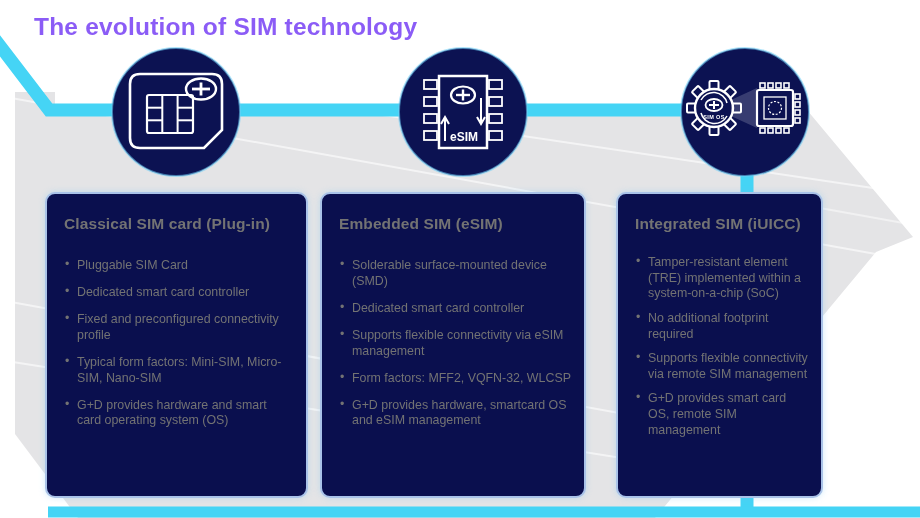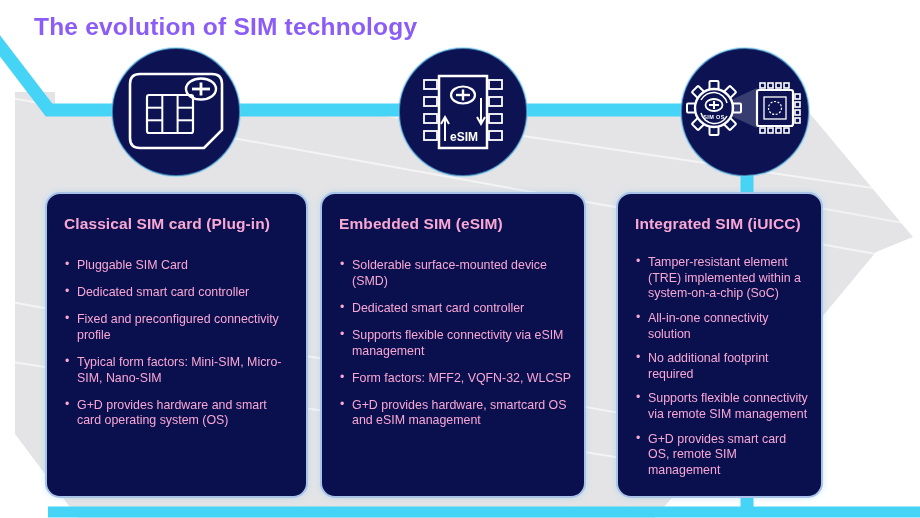--- a/index.html
+++ b/index.html
@@ -8,22 +8,22 @@
     background:#ffffff;
     font-family:"Liberation Sans", sans-serif;
   }
   .bg-svg { position:absolute; left:0; top:0; z-index:0; }
   .page-title {
     position:absolute; left:34px; top:13px; z-index:3;
     font-size:24.5px; font-weight:700; color:#8b5cf6; letter-spacing:0.2px;
   }
   .card {
     position:absolute; top:192px; height:306px; z-index:2;
-    background:#0a0f4e; border:2px solid #a9c2e8; border-radius:15px;
-    box-sizing:border-box; color:#f9a8d4; padding:21px 13px 0 17px;
+    background:#0a0f4e; border:2px solid #a9c2e8; border-radius:10px;
+    box-sizing:border-box; color:#737373; padding:21px 13px 0 17px;
     box-shadow:0 0 6px rgba(120,200,245,0.35);
   }
   .card-1 { left:45px;  width:263px; }
   .card-2 { left:320px; width:266px; }
   .card-3 { left:616px; width:207px; }
   .card h2 { margin:0 0 25px 0; font-size:15.5px; font-weight:700; letter-spacing:0.1px; }
   .card-3 h2 { margin-bottom:22px; }
   .card ul { list-style:none; margin:0; padding:0; }
   .card li {
     position:relative; padding-left:13px; margin-bottom:11.5px;
@@ -169,20 +169,19 @@
       <li>Supports flexible connectivity via eSIM management</li>
       <li>Form factors: MFF2, VQFN-32, WLCSP</li>
       <li>G+D provides hardware, smartcard OS and eSIM management</li>
     </ul>
   </div>
 
   <div class="card card-3">
     <h2>Integrated SIM (iUICC)</h2>
     <ul>
       <li>Tamper-resistant element (TRE) implemented within a system-on-a-chip (SoC)</li>
-      <li>All-in-one connectivity solution</li>
       <li>No additional footprint required</li>
       <li>Supports flexible connectivity via remote SIM management</li>
       <li>G+D provides smart card OS, remote SIM management</li>
     </ul>
   </div>
 
 </div>
 
 </body></html>

